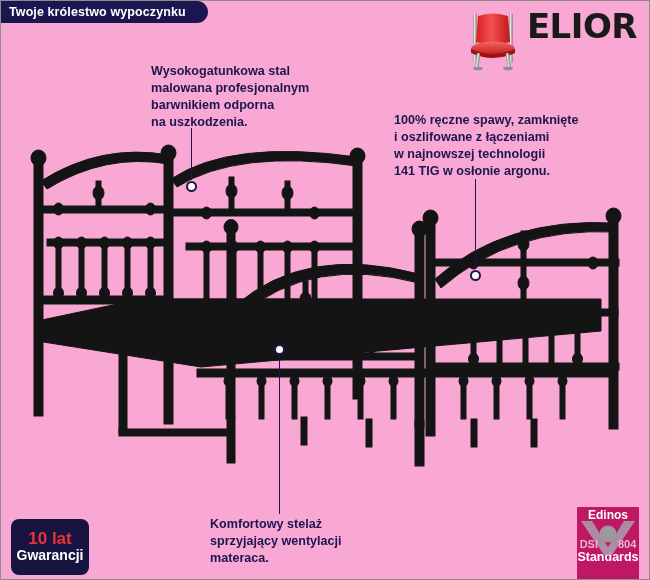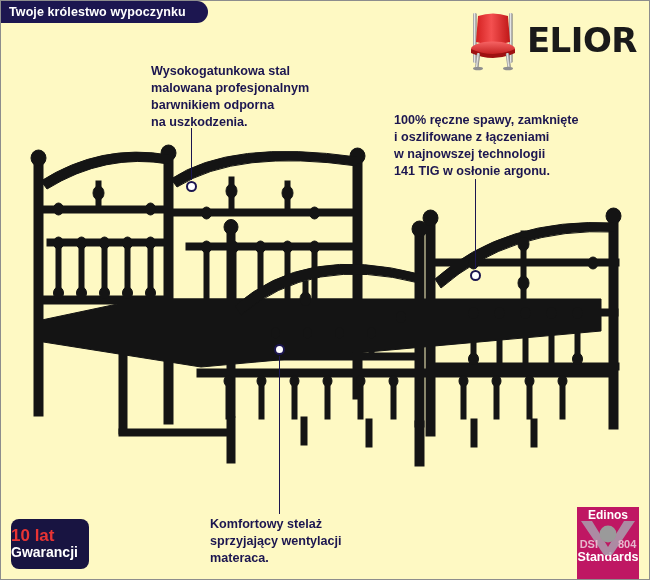--- a/index.html
+++ b/index.html
@@ -7,21 +7,21 @@
     padding: 0;
     background: #ffffff;
   }
   body {
     font-family: "Liberation Sans", sans-serif;
   }
   #page {
     position: relative;
     width: 650px;
     height: 580px;
-    background: #fef9c3;
+    background: #f9a8d4;
     overflow: hidden;
     border: 1px solid #8d8d8d;
     box-sizing: border-box;
   }
 
   
   .banner {
     position: absolute;
     left: -12px;
     top: 0;
@@ -40,21 +40,21 @@
     letter-spacing: 0.1px;
     white-space: nowrap;
   }
 
   
   .logo {
     position: absolute;
     right: 12px;
     top: 8px;
     display: flex;
-    align-items: center;
+    align-items: flex-start;
     gap: 6px;
     z-index: 4;
   }
   .logo-word {
     font-family: "DejaVu Sans", sans-serif;
     font-size: 34px;
     font-weight: bold;
     color: #1a1a1a;
     letter-spacing: -0.5px;
     line-height: 1;
@@ -108,26 +108,26 @@
     height: 350px;
     z-index: 2;
   }
 
   
   .warranty {
     position: absolute;
     left: 10px;
     top: 518px;
     width: 78px;
-    height: 50px;
+    height: 56px;
     background: #181441;
     border-radius: 8px;
     display: flex;
     flex-direction: column;
-    align-items: flex-start;
+    align-items: center;
     justify-content: center;
     z-index: 5;
   }
   .warranty-top {
     color: #e83434;
     font-size: 17px;
     font-weight: bold;
     line-height: 1;
   }
   .warranty-bottom {

